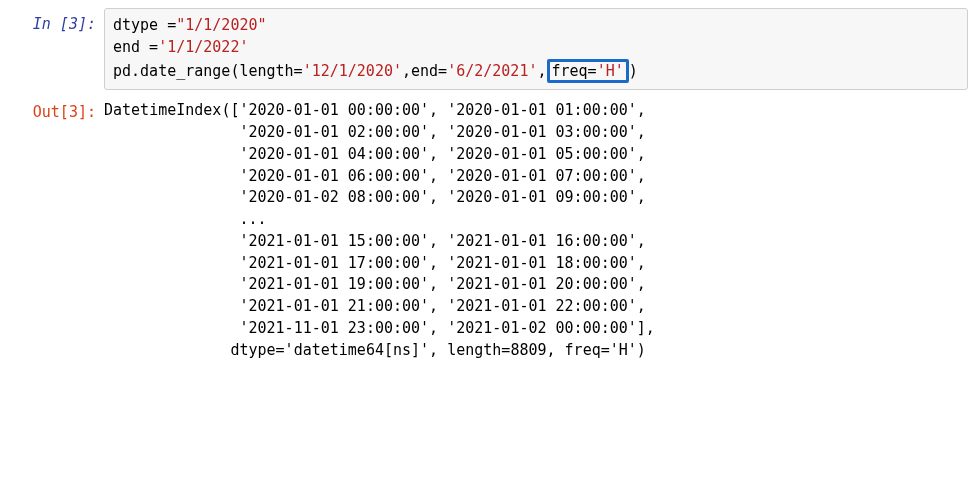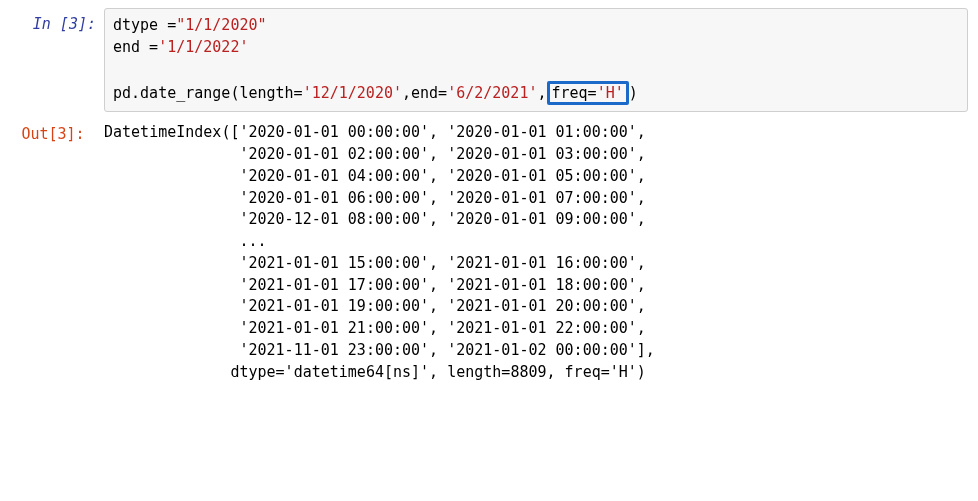--- a/index.html
+++ b/index.html
@@ -25,21 +25,21 @@
     width: 86px;
     min-width: 86px;
     text-align: right;
     padding-right: 8px;
     padding-top: 6px;
     font-family: inherit;
     font-size: 15px;
     flex-shrink: 0;
   }
   .prompt-in { color: #303F9F; font-style: italic; }
-  .prompt-out { color: #D84315; text-align: center; }
+  .prompt-out { color: #D84315; }
   .code-area {
     flex: 1;
     background: #f7f7f7;
     border: 1px solid #cfcfcf;
     border-radius: 3px;
     padding: 6px 8px;
     white-space: pre;
     overflow-x: auto;
   }
   .output-area {
@@ -49,42 +49,41 @@
     color: #000000;
   }
   .tok-str { color: #BA2121; }  
   .tok-nam { color: #000000; }
   .highlight-box {
     border: 3px solid #1B6AC9;
     border-radius: 2px;
     padding: 0 2px;
     display: inline-block;
     line-height: 1.25;
-    margin-top: 22px;
   }
 </style>
 </head>
 <body>
 
 <div class="notebook">
 
   <div class="cell">
     <div class="prompt prompt-in">In [3]:</div>
     <div class="code-area"><span class="tok-nam">dtype =</span><span class="tok-str">"1/1/2020"</span>
 <span class="tok-nam">end =</span><span class="tok-str">'1/1/2022'</span>
 <span class="tok-nam">pd.date_range(length=</span><span class="tok-str">'12/1/2020'</span><span class="tok-nam">,end=</span><span class="tok-str">'6/2/2021'</span><span class="tok-nam">,</span><span class="highlight-box"><span class="tok-nam">freq=</span><span class="tok-str">'H'</span></span><span class="tok-nam">)</span></div>
   </div>
 
   <div class="cell">
     <div class="prompt prompt-out">Out[3]:</div>
     <div class="output-area"><span>DatetimeIndex(['2020-01-01 00:00:00', '2020-01-01 01:00:00',</span>
 <span>               '2020-01-01 02:00:00', '2020-01-01 03:00:00',</span>
 <span>               '2020-01-01 04:00:00', '2020-01-01 05:00:00',</span>
 <span>               '2020-01-01 06:00:00', '2020-01-01 07:00:00',</span>
-<span>               '2020-12-01 08:00:00', '2020-01-01 09:00:00',</span>
+<span>               '2020-01-02 08:00:00', '2020-01-01 09:00:00',</span>
 <span>               ...</span>
 <span>               '2021-01-01 15:00:00', '2021-01-01 16:00:00',</span>
 <span>               '2021-01-01 17:00:00', '2021-01-01 18:00:00',</span>
 <span>               '2021-01-01 19:00:00', '2021-01-01 20:00:00',</span>
 <span>               '2021-01-01 21:00:00', '2021-01-01 22:00:00',</span>
 <span>               '2021-11-01 23:00:00', '2021-01-02 00:00:00'],</span>
 <span>              dtype='datetime64[ns]', length=8809, freq='H')</span></div>
   </div>
 
 </div>

